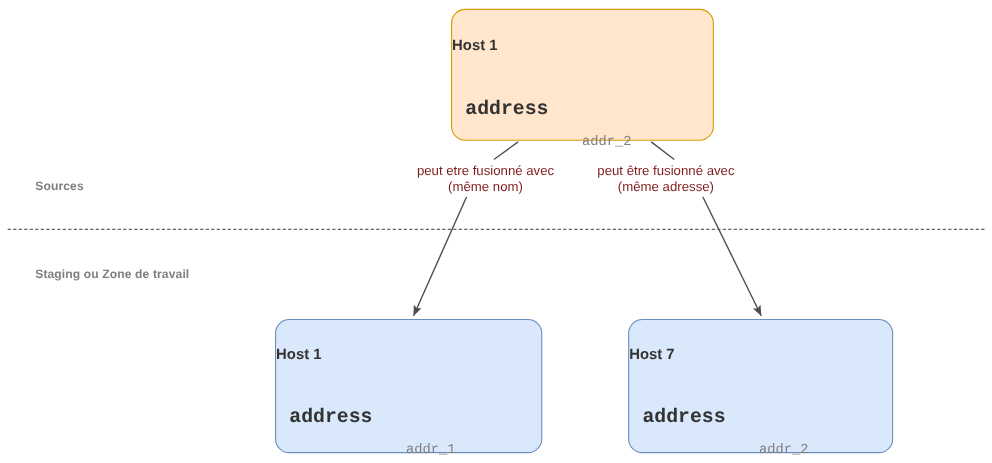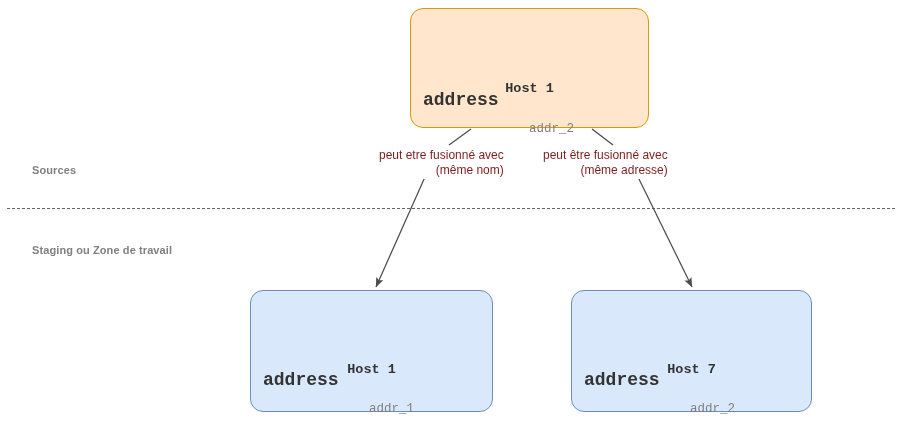--- a/index.html
+++ b/index.html
@@ -44,27 +44,26 @@
     position: absolute;
     box-sizing: border-box;
     border-radius: 13px;
     border-width: 1.6px;
     border-style: solid;
   }
   .entity-title {
     position: absolute;
     left: 0;
     right: 0;
-    text-align: center;
-    font-family: Liberation Mono, monospace;
+    text-align: left;
+    font-family: Liberation Sans, sans-serif;
     font-size: 13.5px;
     font-weight: bold;
     color: #333333;
     white-space: nowrap;
-    margin-top: 48px;
   }
   .attr-row {
     position: absolute;
     left: 0;
     right: 0;
   }
   .attr-key {
     position: absolute;
     font-family: "Liberation Mono", monospace;
     font-size: 18px;
@@ -133,21 +132,21 @@
     font-family: "Liberation Sans", sans-serif;
     font-size: 12px;
     color: #7f1d1d;
     line-height: 15px;
     white-space: nowrap;
     background: #ffffff;
     padding: 1px 2px;
   }
   #edge-label-left { left: 377px; top: 147px; }
   #edge-label-right { left: 541px; top: 147px; }
-  .edge-label-line2 { display: block; text-align: right; }
+  .edge-label-line2 { display: block; }
 </style>
 </head>
 <body>
 
 <div id="canvas">
 
   <div class="zone-label" id="zone-sources">Sources</div>
 
   <div class="zone-label" id="zone-staging">Staging ou Zone de travail</div>
 

